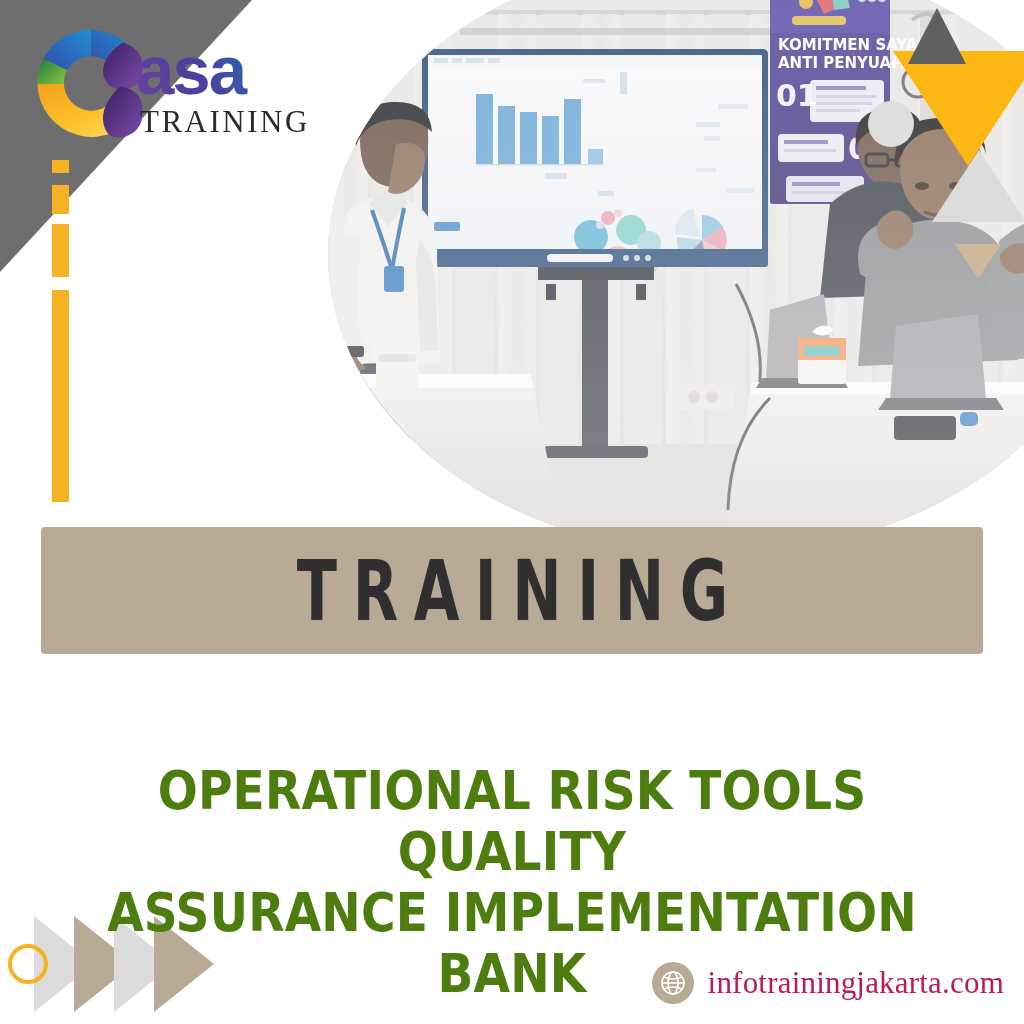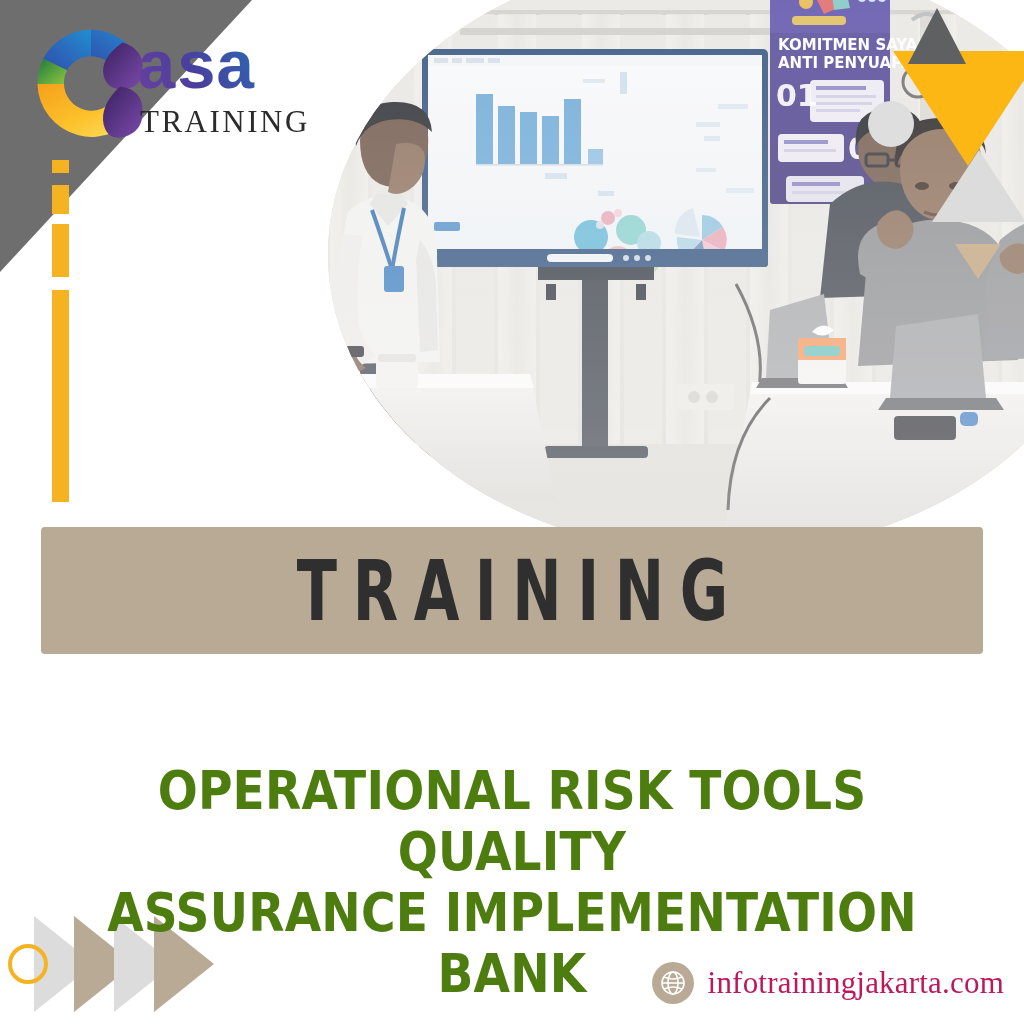--- a/index.html
+++ b/index.html
@@ -87,21 +87,21 @@
     width:310px; height:142px;
     z-index:6;
     display:flex; align-items:flex-start;
   }
   .logo-mark{ width:126px;height:126px; flex:0 0 126px; margin-top:3px;}
   .logo-text{
     margin-left:-18px; padding-top:26px;
   }
   .logo-asa{
     display:block;
-    font-family:Liberation Mono, monospace;
+    font-family:Liberation Sans, sans-serif;
     font-weight:700;
     font-size:69px;
     line-height:.78;
     letter-spacing:-2px;
     background:linear-gradient(60deg,#6b3fa0 0%,#4a3f9e 35%,#2f64b0 70%,#1f7ec4 100%);
     -webkit-background-clip:text; background-clip:text;
     color:transparent;
     -webkit-text-fill-color:transparent;
   }
   .logo-training{

